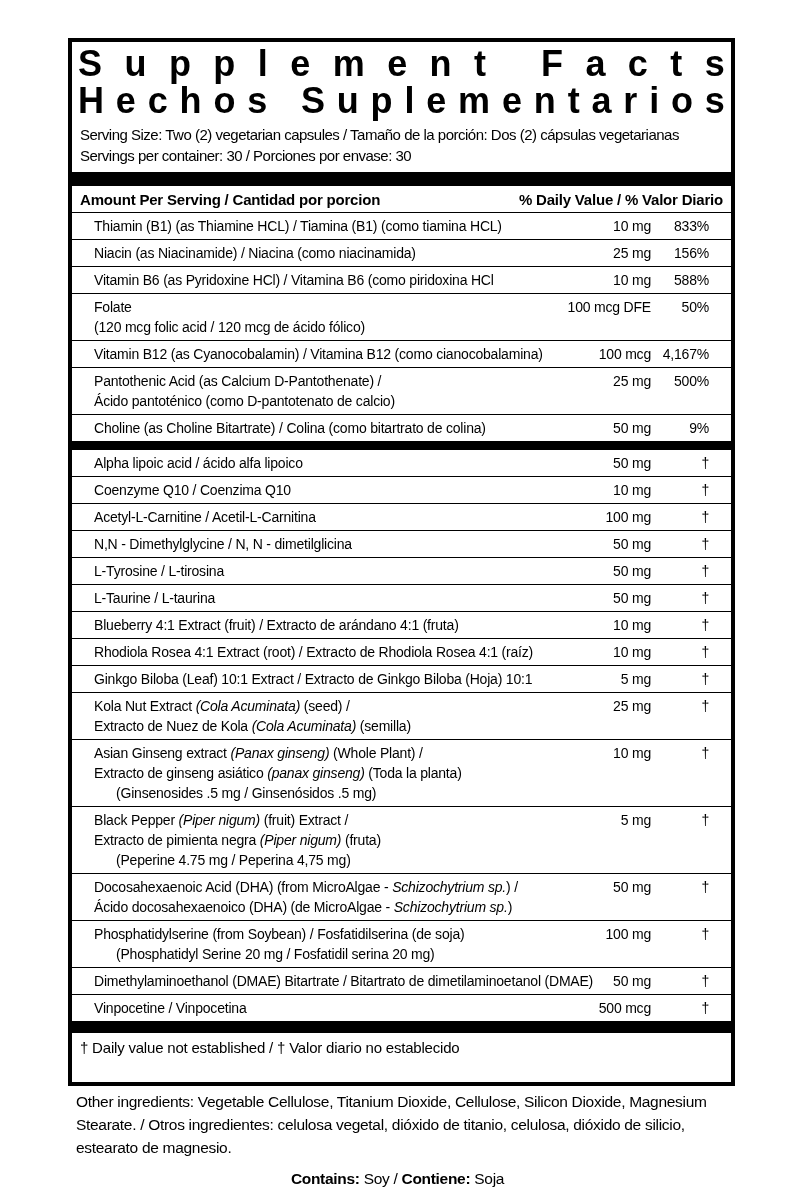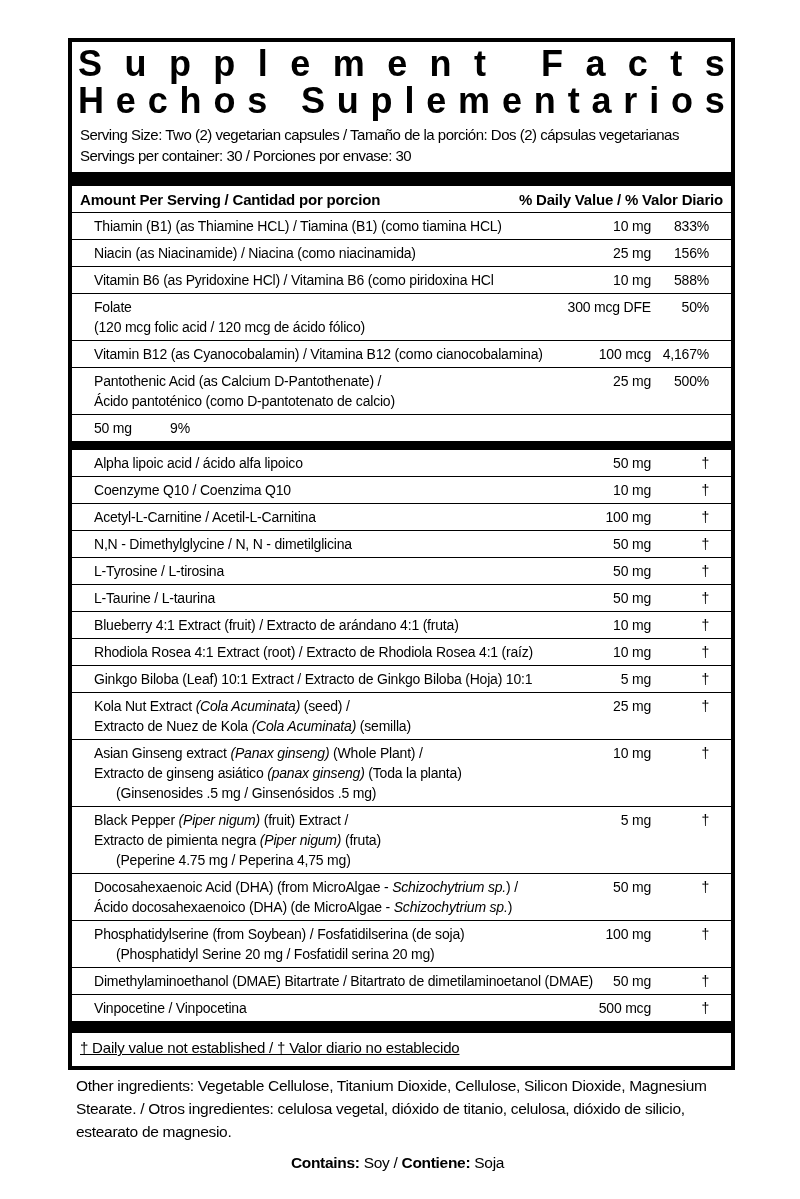--- a/index.html
+++ b/index.html
@@ -38,21 +38,21 @@
   .bar-mid + .row{border-top:none;}
   .row-top{display:flex;align-items:baseline;}
   .cell-name{flex:1;padding-right:6px;}
   .amount{white-space:nowrap;text-align:right;}
   .dv{width:56px;text-align:right;white-space:nowrap;margin-left:2px;}
   .line.indent{padding-left:22px;}
   .line.align-right{padding-right:39px;}
   .it{font-style:italic;}
   .b{font-weight:bold;}
   
-  .footnote{padding:5px 8px 8px;font-size:15px;letter-spacing:-0.2px;line-height:20px;text-decoration:underline;}
+  .footnote{padding:5px 8px 24px;font-size:15px;letter-spacing:-0.2px;line-height:20px;}
   
   .below{margin-top:4px;padding-left:8px;width:651px;box-sizing:border-box;}
   .other-ing{font-size:15.5px;line-height:23px;letter-spacing:-0.3px;}
   .contains{margin-top:11px;font-size:15.5px;letter-spacing:-0.3px;text-align:center;}
 </style>
 </head>
 <body>
 
 <div class="page">
 
@@ -132,21 +132,21 @@
         <div class="row">
           <div class="row-top">
             <div class="line cell-name"><span>Vitamin B6 (as Pyridoxine HCl) / Vitamina B6 (como piridoxina HCl</span></div>
             <div class="amount">10 mg</div>
             <div class="dv">588%</div>
           </div>
         </div>
         <div class="row">
           <div class="row-top">
             <div class="line cell-name"><span>Folate</span></div>
-            <div class="amount">300 mcg DFE</div>
+            <div class="amount">100 mcg DFE</div>
             <div class="dv">50%</div>
           </div>
           <div class="line extra align-right"><span>(120 mcg folic acid / 120 mcg de ácido fólico)</span></div>
         </div>
         <div class="row">
           <div class="row-top">
             <div class="line cell-name"><span>Vitamin B12 (as Cyanocobalamin) / Vitamina B12 (como cianocobalamina)</span></div>
             <div class="amount">100 mcg</div>
             <div class="dv">4,167%</div>
           </div>
@@ -154,20 +154,21 @@
         <div class="row">
           <div class="row-top">
             <div class="line cell-name"><span>Pantothenic Acid (as Calcium D-Pantothenate) /</span></div>
             <div class="amount">25 mg</div>
             <div class="dv">500%</div>
           </div>
           <div class="line extra"><span>Ácido pantoténico (como D-pantotenato de calcio)</span></div>
         </div>
         <div class="row">
           <div class="row-top">
+            <div class="line cell-name"><span>Choline (as Choline Bitartrate) / Colina (como bitartrato de colina)</span></div>
             <div class="amount">50 mg</div>
             <div class="dv">9%</div>
           </div>
         </div>
         <div class="bar bar-mid"></div>
         <div class="row">
           <div class="row-top">
             <div class="line cell-name"><span>Alpha lipoic acid / ácido alfa lipoico</span></div>
             <div class="amount">50 mg</div>
             <div class="dv">†</div>

